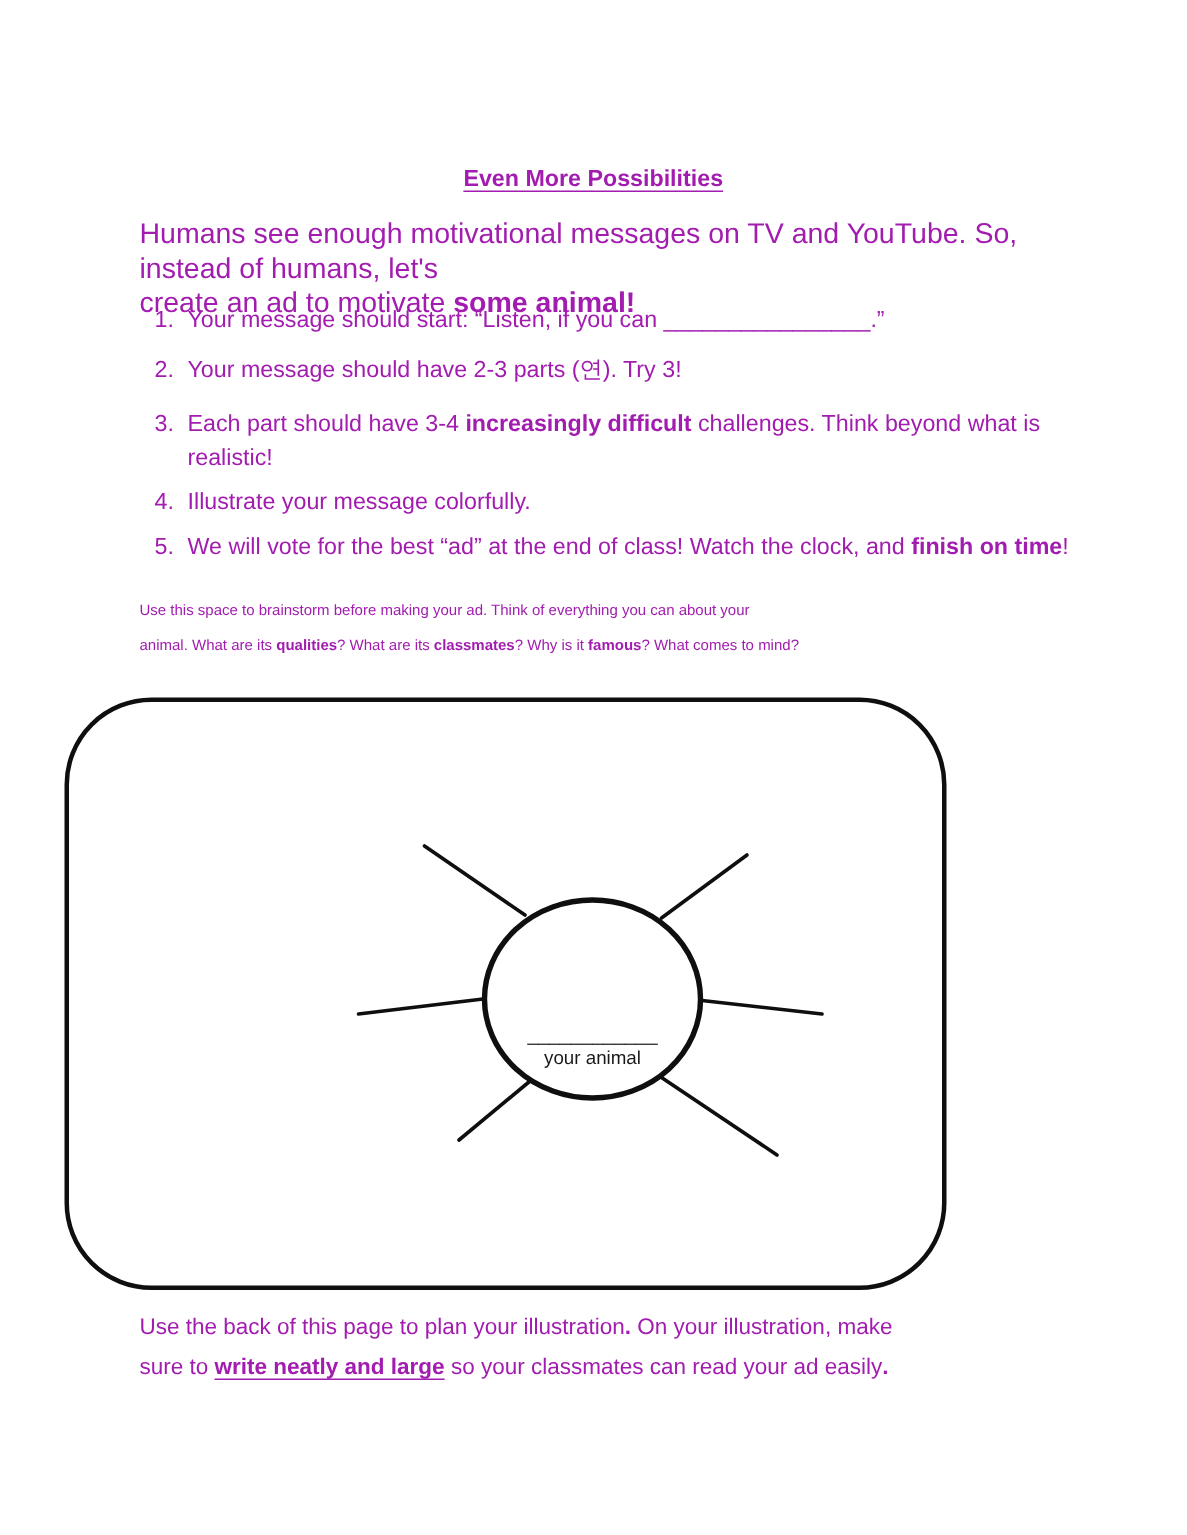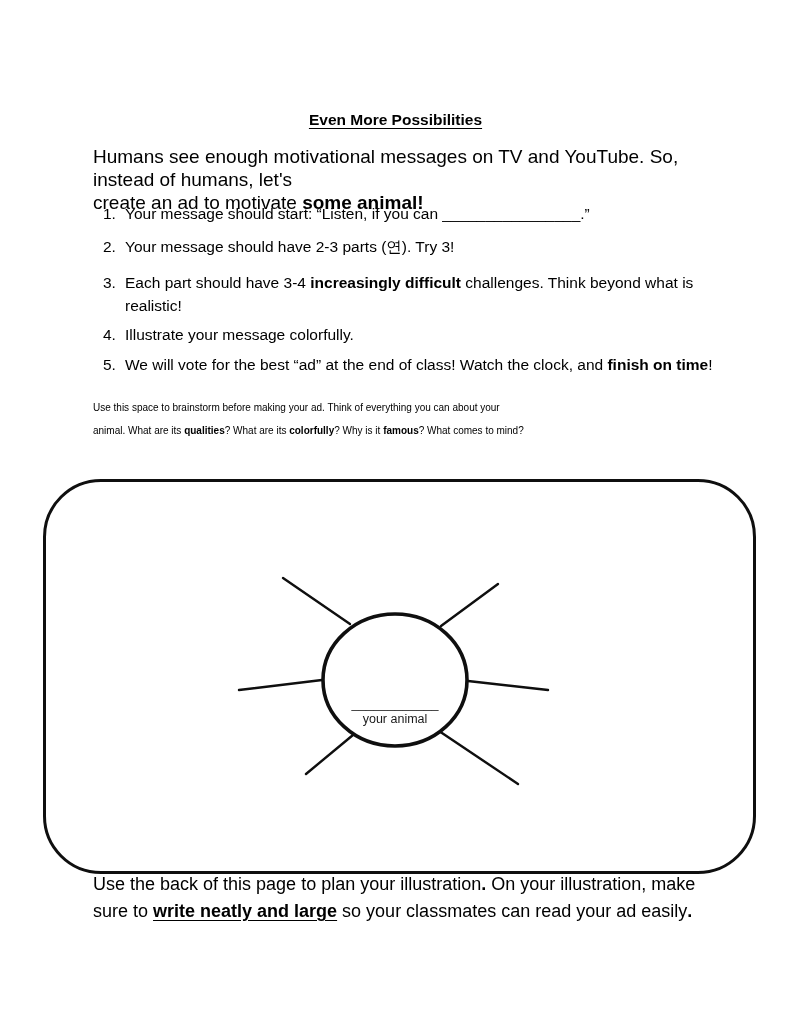--- a/index.html
+++ b/index.html
@@ -3,21 +3,21 @@
 <meta charset="utf-8">
 <style>
   * { margin: 0; padding: 0; box-sizing: border-box; }
   html, body { background: #ffffff; }
   .page {
     position: relative;
     width: 791px;
     height: 1023px;
     background: #ffffff;
     font-family: "Liberation Sans", "DejaVu Sans", sans-serif;
-    color: #000000;
+    color: #a21caf;
     overflow: hidden;
   }
   .b { font-weight: bold; margin-top: 36px; }
   .u { text-decoration: underline; text-underline-offset: 3px; }
 
   .title {
     position: absolute;
     top: 111px;
     left: 0;
     width: 100%;
@@ -57,40 +57,40 @@
     position: absolute;
     top: 396px;
     left: 93px;
     width: 645px;
     font-size: 10px;
     line-height: 23px;
   }
 
   .box {
     position: absolute;
-    top: 479px;
+    top: 465px;
     left: 43px;
-    width: 713px;
+    width: 588px;
     height: 395px;
     border: 3px solid #0f0f0f;
     border-radius: 58px;
     background: #ffffff;
   }
   .box svg { position: absolute; top: 0; left: 0; width: 704px; height: 389px; }
   .spoke { stroke: #0f0f0f; stroke-width: 2.4; stroke-linecap: round; }
   .oval  { fill: #ffffff; stroke: #0f0f0f; stroke-width: 3.6; }
   .blank-text  { font-family: "Liberation Sans", "DejaVu Sans", sans-serif; font-size: 13px; fill: #1a1a1a; text-anchor: middle; }
   .label-text  { font-family: "Liberation Sans", "DejaVu Sans", sans-serif; font-size: 12.5px; fill: #1a1a1a; text-anchor: middle; }
 
   .footer {
     position: absolute;
     top: 871px;
     left: 93px;
     width: 645px;
-    font-size: 18px;
+    font-size: 15px;
     line-height: 27px;
   }
 </style>
 </head>
 <body>
 
 <div class="page">
 
   <h1 class="title">Even More Possibilities</h1>
 
@@ -112,21 +112,21 @@
     <li>
       <span class="num">4.</span>
       <span><span>Illustrate your message colorfully.</span></span>
     </li>
     <li>
       <span class="num">5.</span>
       <span><span>We will vote for the best “ad” at the end of class! Watch the clock, and </span><span class="b">finish on time</span><span>!</span></span>
     </li>
   </ol>
 
-  <p class="brainstorm"><span>Use this space to brainstorm before making your ad. Think of everything you can about your</span><br><span>animal. What are its </span><span class="b">qualities</span><span>? What are its </span><span class="b">colorfully</span><span>? Why is it </span><span class="b">famous</span><span>? What comes to mind?</span></p>
+  <p class="brainstorm"><span>Use this space to brainstorm before making your ad. Think of everything you can about your</span><br><span>animal. What are its </span><span class="b">qualities</span><span>? What are its </span><span class="b">classmates</span><span>? Why is it </span><span class="b">famous</span><span>? What comes to mind?</span></p>
 
   <div class="box">
     <svg viewBox="0 0 704 389">
       <line class="spoke" x1="237" y1="96" x2="304" y2="142"></line>
       <line class="spoke" x1="452" y1="102" x2="395" y2="144"></line>
       <line class="spoke" x1="193" y1="208" x2="276" y2="198"></line>
       <line class="spoke" x1="422" y1="199" x2="502" y2="208"></line>
       <line class="spoke" x1="260" y1="292" x2="307" y2="253"></line>
       <line class="spoke" x1="393" y1="249" x2="472" y2="302"></line>
       <ellipse class="oval" cx="349" cy="198" rx="72" ry="66"></ellipse>

